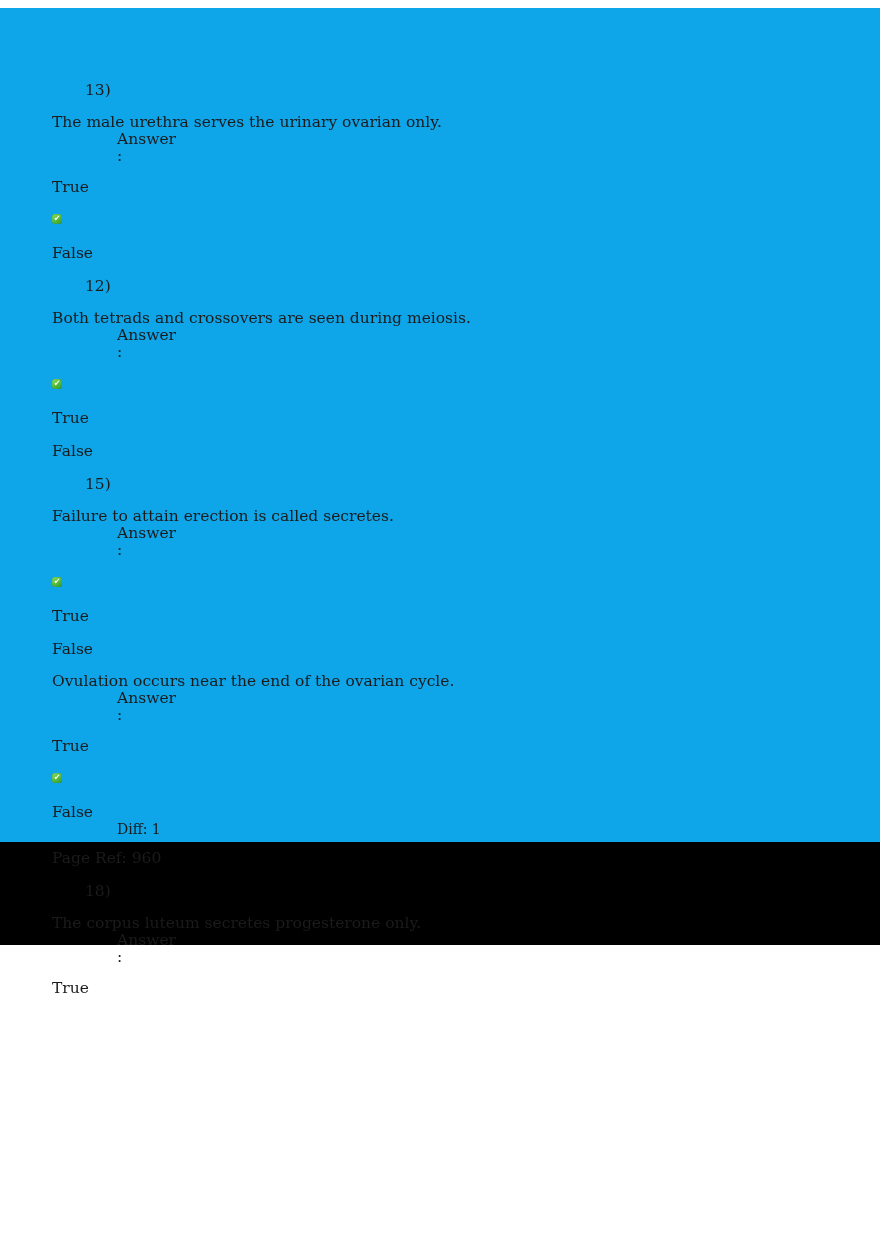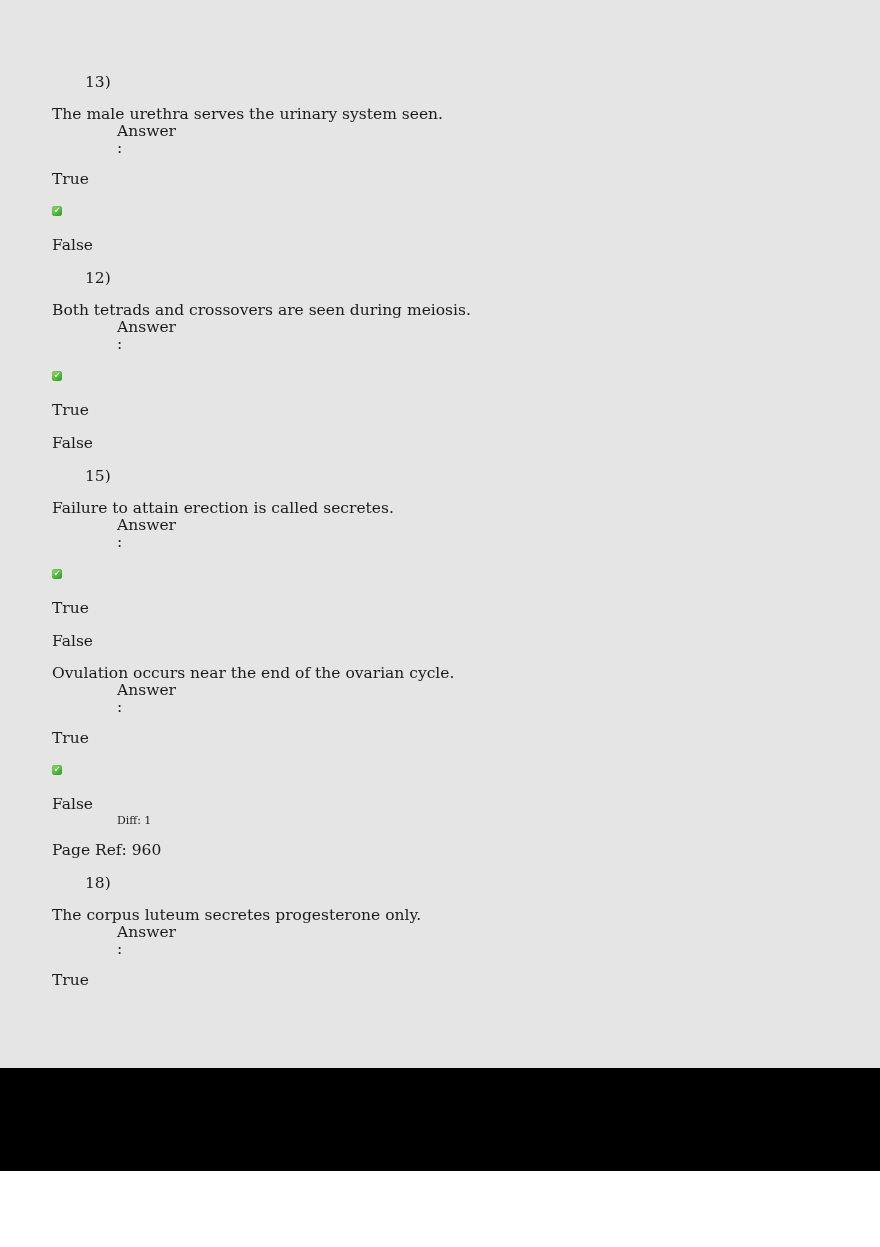--- a/index.html
+++ b/index.html
@@ -7,35 +7,36 @@
     width: 880px;
     height: 1247px;
     background: #ffffff;
     font-family: "DejaVu Serif", "Liberation Serif", serif;
     color: #1b1b1b;
     overflow: hidden;
   }
   .page {
     box-sizing: border-box;
     width: 880px;
-    height: 1068px;
-    background: #e5e5e5;
+    height: 834px;
+    background: #0ea5e9;
     padding: 58px 40px 0 52px;
+    margin-top: 8px;
   }
   p { margin: 0; font-size: 15.5px; line-height: 17px; }
 
   .pnum      { margin: 16px 0 0 33px; }
   .pnum.big-gap { margin-top: 30px; }
   .qtext     { margin: 15px 0 0 0; }
   .indent    { margin: 0 0 0 65px; }
   .opt       { margin: 14px 0 0 0; }
   .icon-line { margin: 14px 0 0 0; line-height: 17px; }
   .m16 { margin-top: 16px; }
   .m18 { margin-top: 18px; }
-  .diff      { margin: 0 0 0 65px; font-size: 11px; line-height: 16px; }
+  .diff      { margin: 0 0 0 65px; font-size: 14px; line-height: 16px; }
   .pageref   { margin: 13px 0 0 0; }
 
   .check {
     display: inline-block;
     width: 10px; height: 10px;
     border-radius: 3px;
     background: linear-gradient(145deg, #8fdd63 0%, #52bb3c 55%, #37992e 100%);
     box-shadow: inset 0 0 1px #2a7d24;
     text-align: center;
     vertical-align: middle;
@@ -53,21 +54,21 @@
     background: #000000;
   }
 </style>
 </head>
 <body>
 
 <div class="page">
 
   <section>
     <p class="pnum">13)</p>
-    <p class="qtext">The male urethra serves the urinary system seen.</p>
+    <p class="qtext">The male urethra serves the urinary ovarian only.</p>
     <p class="indent">Answer</p>
     <p class="indent">:</p>
     <p class="opt">True</p>
     <p class="icon-line"><span class="check"><span class="check-glyph">✔</span></span></p>
     <p class="opt m18">False</p>
   </section>
 
   <section>
     <p class="pnum">12)</p>
     <p class="qtext">Both tetrads and crossovers are seen during meiosis.</p>

